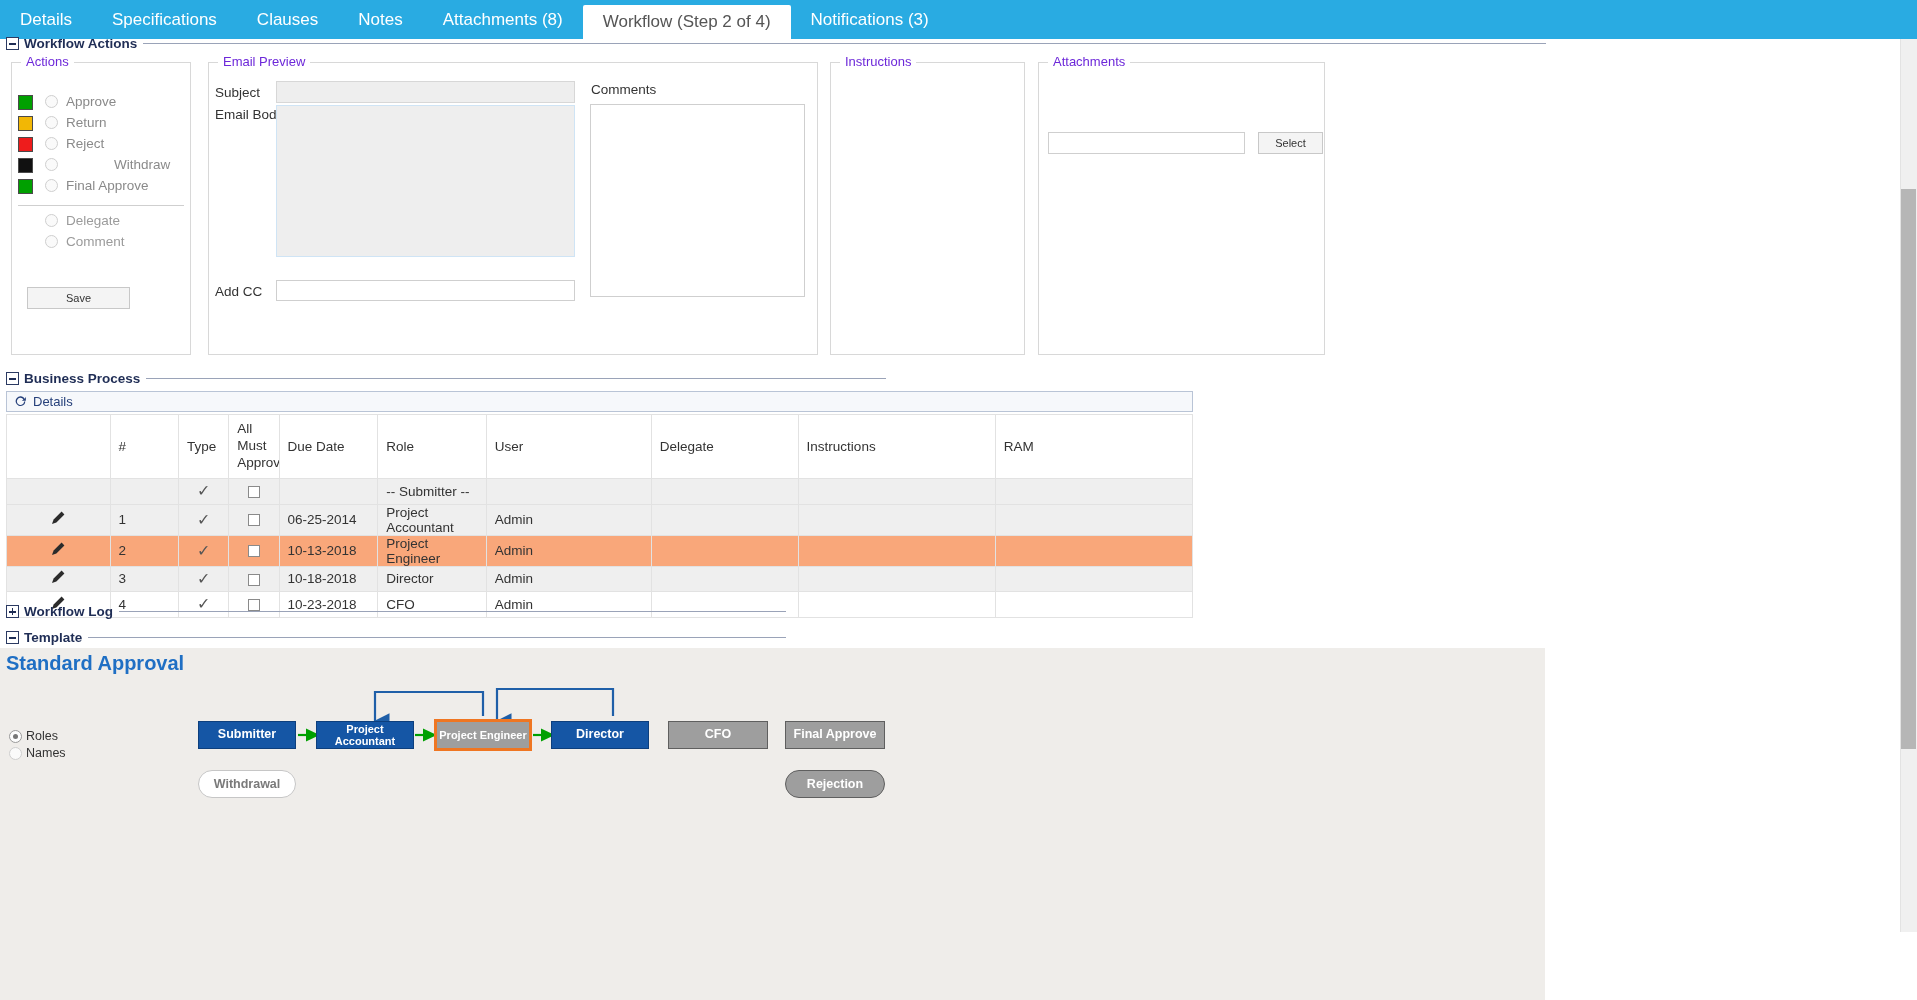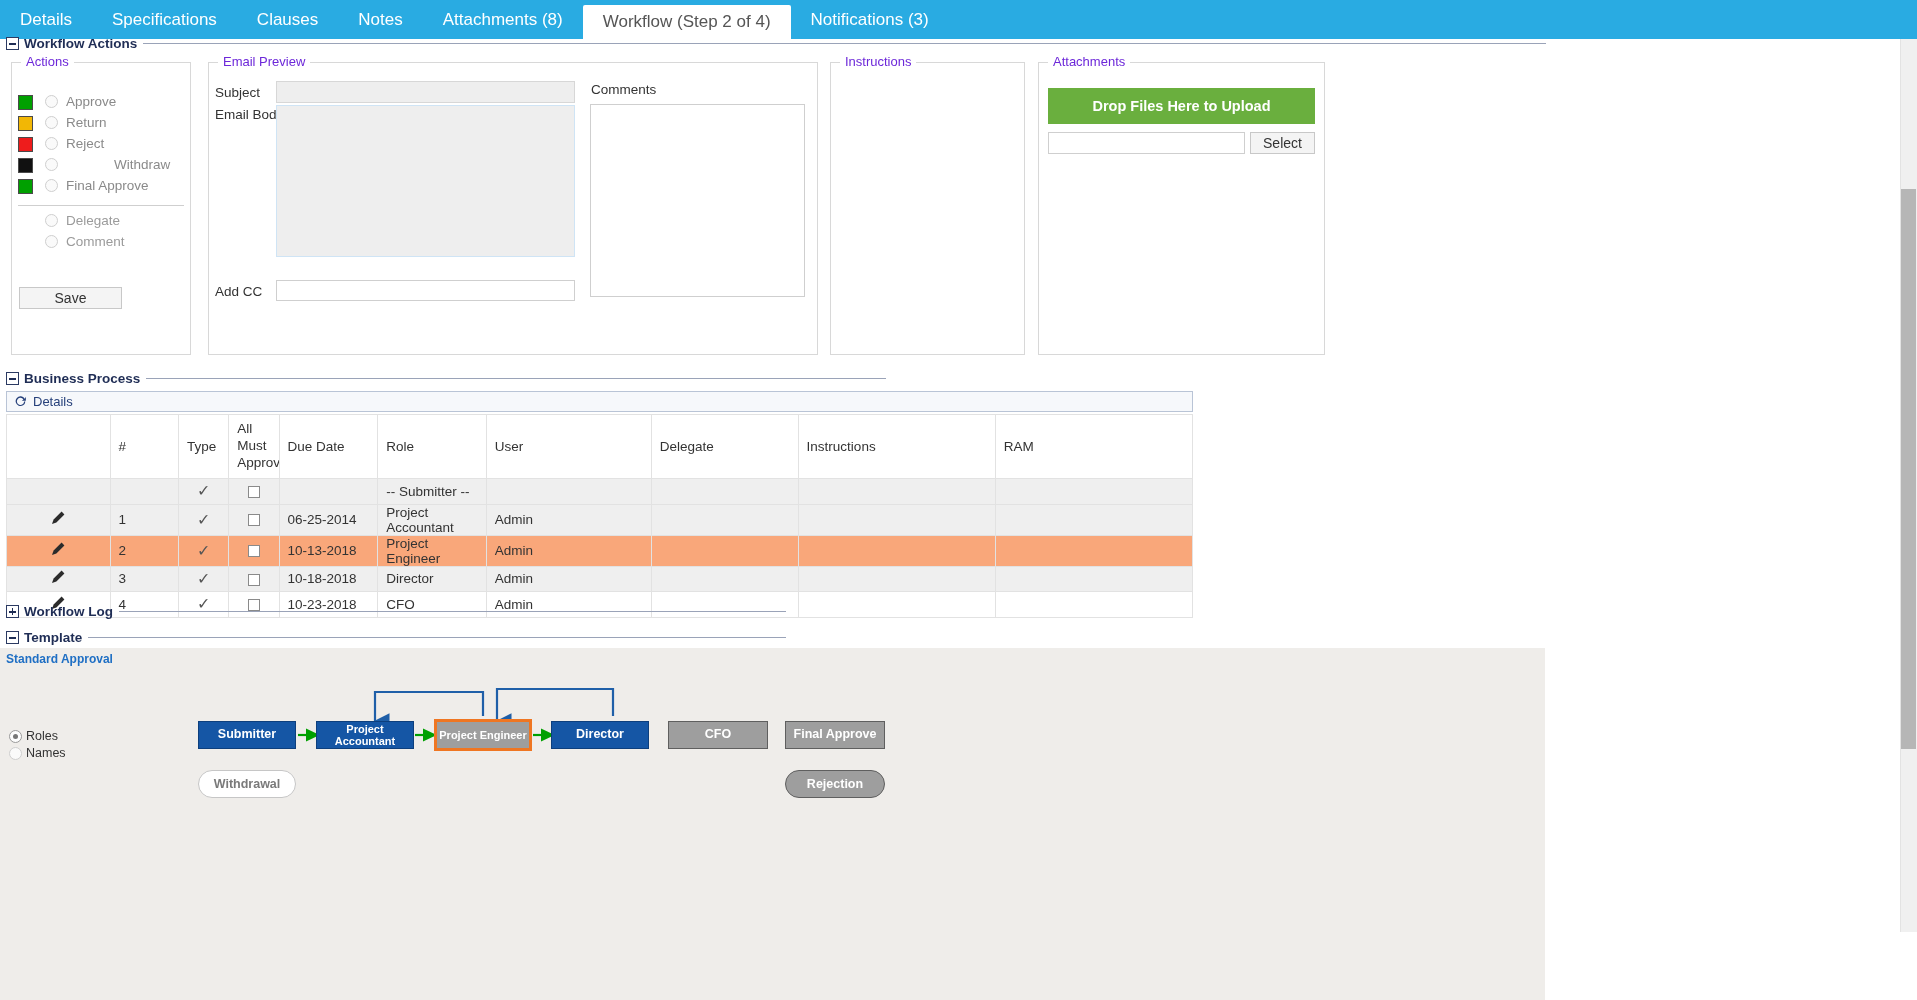--- a/index.html
+++ b/index.html
@@ -64,22 +64,23 @@
   }
   .radio.on { border:1px solid #9a9a9a; background:#fdfdfd; }
   .radio.on::after {
     content:""; position:absolute; left:3px; top:3px; width:5px; height:5px;
     border-radius:50%; background:#777;
   }
   .swatch { position:absolute; width:15px; height:15px; border:1px solid #4a4a4a; }
 
   .btn {
     position:absolute; background:#f4f4f4; border:1px solid #c8c8c8;
-    font-size:14px; color:#333; display:flex; align-items:center; justify-content:center;
+    font-size:11px; color:#333; display:flex; align-items:center; justify-content:center;
     cursor:pointer;
+    margin-left:8px;
   }
   .greenbtn {
     position:absolute; background:#6aaf3e; color:#fff; font-weight:bold; font-size:14.5px;
     display:flex; align-items:center; justify-content:center; cursor:pointer;
     box-shadow: inset 0 0 0 1px #6aaf3e;
   }
 
   
   .refreshbar {
     position:absolute; border:1px solid #b9c4d6; background:#f6f8fb;
@@ -103,21 +104,21 @@
   .ctr { text-align:center !important; padding:0 !important; }
   .chk {
     display:inline-block; width:12px; height:12px; border:1px solid #8a8a8a; background:#fff;
     vertical-align:middle;
   }
   .tick { color:#555; font-size:16px; line-height:1; }
   .pencil { display:inline-block; }
 
   
   .tplarea { position:absolute; background:#efedea; }
-  .tpltitle { position:absolute; font-size:12px; font-weight:bold; color:#1f6fc4; }
+  .tpltitle { position:absolute; font-size:20px; font-weight:bold; color:#1f6fc4; }
   .node {
     position:absolute; display:flex; align-items:center; justify-content:center;
     font-size:12.5px; font-weight:bold; color:#ffffff; text-align:center; line-height:1.1;
   }
   .node.blue { background:#1556a5; border:1px solid #0d3f7d; }
   .node.gray { background:#9e9e9e; border:1px solid #5f5f5f; }
   .node.cur  { background:#9e9e9e; border:3px solid #ef7622; }
   .pill {
     position:absolute; display:flex; align-items:center; justify-content:center;
     border-radius:22px; font-size:12.5px; font-weight:bold; text-align:center;
@@ -200,21 +201,20 @@
   <div class="lab" style="left:591px; top:82px; font-size:13.5px;">Comments</div>
   <div class="txtin" style="left:590px; top:104px; width:215px; height:193px;"></div>
 
   <div class="grp" style="left:830px; top:62px; width:195px; height:293px;">
     <div class="legend">Instructions</div>
     <div style="position:absolute; left:0; top:0; right:0; bottom:0;"></div>
   </div>
 
   <div class="grp" style="left:1038px; top:62px; width:287px; height:293px;padding-left:14px;">
     <div class="legend">Attachments</div>
-    <div class="greenbtn" style="left:9px; top:25px; width:267px; height:36px;">Drop Files Here to Upload</div>
     <div class="txtin" style="left:9px; top:69px; width:197px; height:22px;"></div>
     <div class="btn" style="left:211px; top:69px; width:65px; height:22px;">Select</div>
   </div>
 
   <div class="sect" style="left:6px; top:371px; width:880px;">
     <div class="pm"></div>
     <div class="lbl">Business Process</div>
     <div class="rule" style="flex:1;"></div>
   </div>
 

